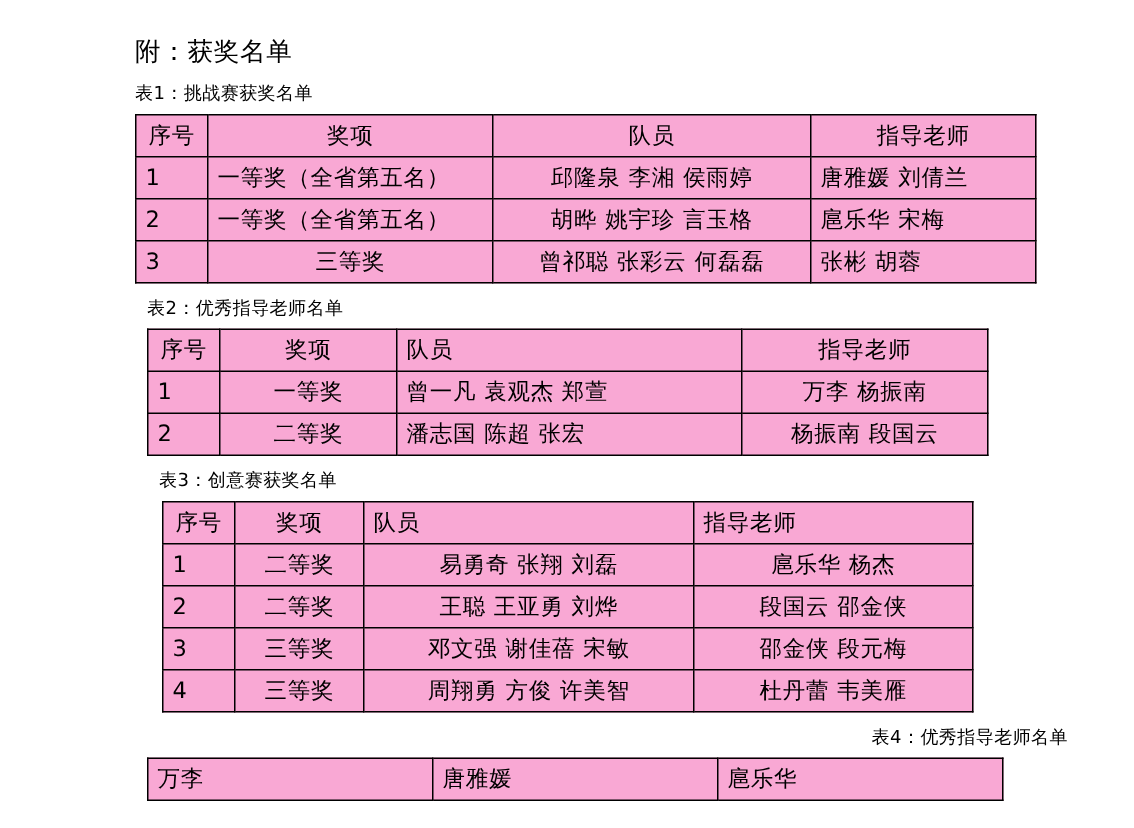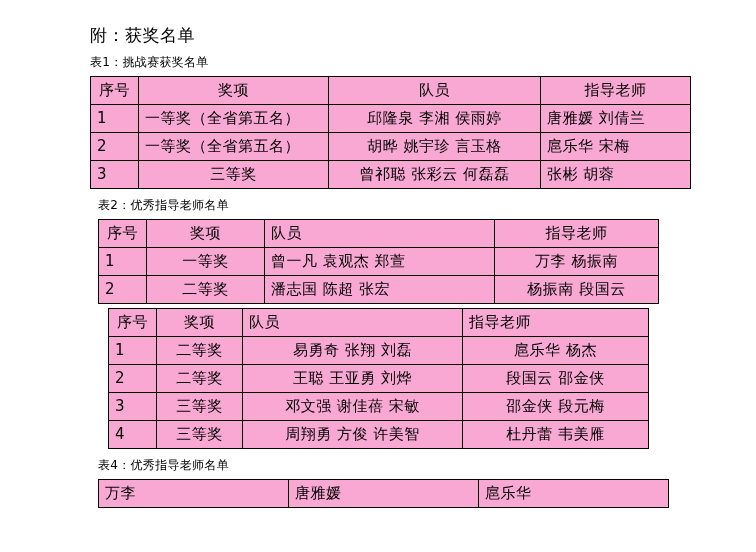--- a/index.html
+++ b/index.html
@@ -75,21 +75,21 @@
   #table3 col.col3 { width: 186px; }
 
   
   #table4 { width: 570px; margin-left: 8px; }
   #table4 col.col0 { width: 190px; }
   #table4 col.col1 { width: 190px; }
   #table4 col.col2 { width: 190px; }
 
   .cap2 { margin-left: 8px; }
   .cap3 { margin-left: 16px; }
-  .cap4 { margin-left: 8px; }
+  .cap4 { margin-left: 8px; text-align: right; }
   .cap1 { margin-left: 0px; }
 </style>
 </head>
 <body>
 
 <div class="page">
 
   <p class="doc-title">附：获奖名单</p>
 
   <p class="tbl-caption cap1">表1：挑战赛获奖名单</p>
@@ -151,20 +151,21 @@
       </tr>
       <tr>
         <td class="c-left">2</td>
         <td class="c-center">二等奖</td>
         <td class="c-left">潘志国  陈超  张宏</td>
         <td class="c-center">杨振南  段国云</td>
       </tr>
     </tbody>
   </table>
 
+  <p class="tbl-caption cap3">表3：创意赛获奖名单</p>
   <table id="table3">
     <colgroup>
       <col class="col0">
         <col class="col1">
         <col class="col2">
         <col class="col3">
     </colgroup>
     <tbody>
       <tr>
         <td class="c-center">序号</td>

